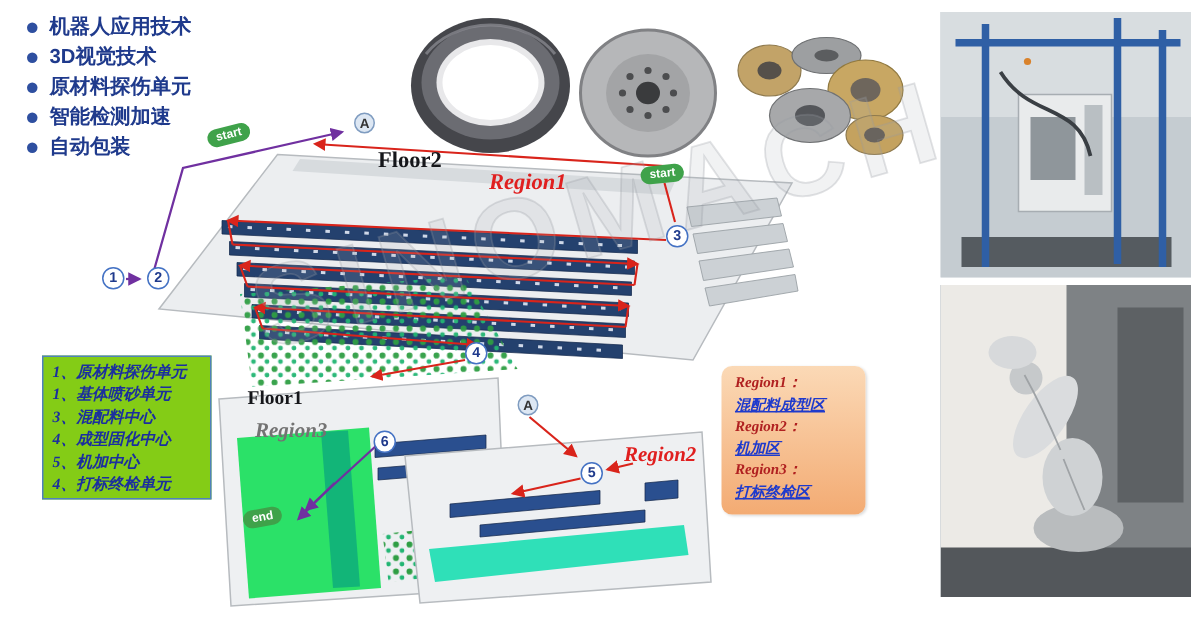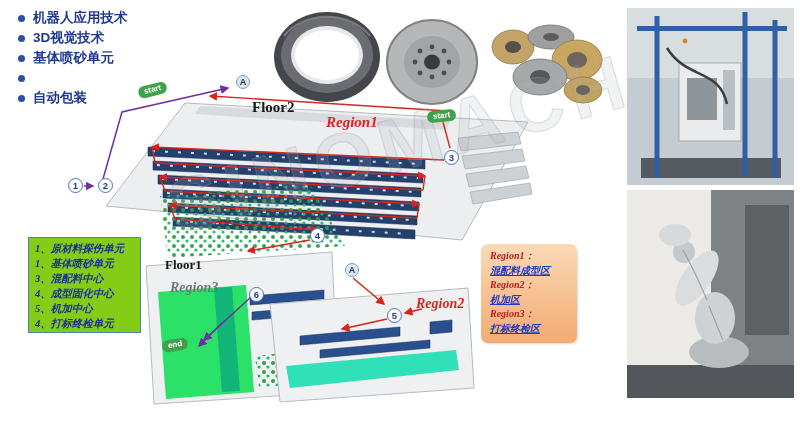--- a/index.html
+++ b/index.html
@@ -77,24 +77,25 @@
     <div class="tech-item">
         <span class="dot"></span>
         <span>机器人应用技术</span>
       </div>
     <div class="tech-item">
         <span class="dot"></span>
         <span>3D视觉技术</span>
       </div>
     <div class="tech-item">
         <span class="dot"></span>
-        <span>基体喷砂单元</span>
-      </div>
-    <div class="tech-item">
-        <span class="dot"></span>
+        <span>原材料探伤单元</span>
+      </div>
+    <div class="tech-item">
+        <span class="dot"></span>
+        <span>智能检测加速</span>
       </div>
     <div class="tech-item">
         <span class="dot"></span>
         <span>自动包装</span>
       </div>
   </div>
 
   <svg class="diagram" width="800" height="422" viewBox="0 0 800 422">
     <defs>
       <marker id="arrR" markerWidth="7" markerHeight="7" refX="5" refY="3" orient="auto">

